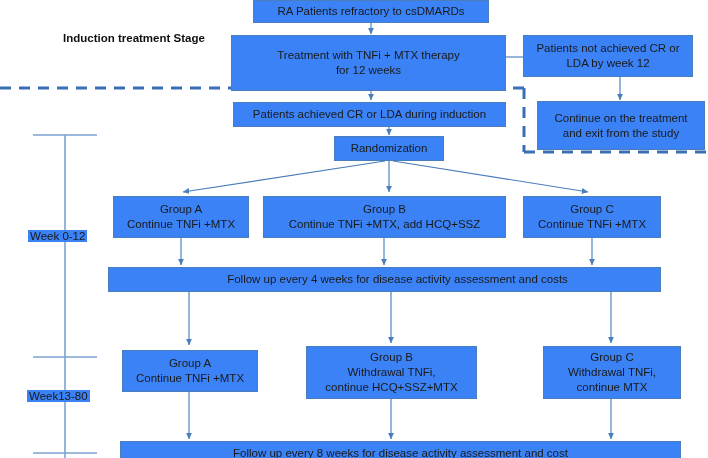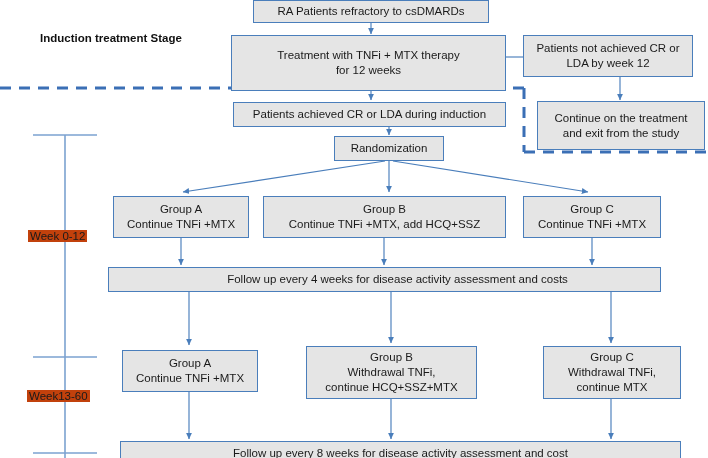--- a/index.html
+++ b/index.html
@@ -20,44 +20,45 @@
     left: 0;
     top: 0;
     width: 708px;
     height: 458px;
     pointer-events: none;
   }
   .box {
     position: absolute;
     box-sizing: border-box;
     border: 1px solid #4a7ebb;
-    background: #e5e5e5;
+    background: #3b82f6;
     color: #1a1a1a;
     font-size: 11.5px;
     line-height: 1.28;
     display: flex;
     align-items: center;
     justify-content: center;
     text-align: center;
     white-space: pre-line;
     padding: 0 3px;
   }
   .stage-label {
     position: absolute;
     font-size: 11.5px;
     font-weight: bold;
     color: #111111;
     white-space: nowrap;
+    margin-left: 23px;
   }
   .week-label {
     position: absolute;
     font-size: 11.5px;
     color: #1a1a1a;
     white-space: nowrap;
-    background: #c2410c;
+    background: #3b82f6;
     padding: 0 2px;
   }
 </style>
 </head>
 <body>
 
 <div id="canvas">
 
   <svg class="layer" viewBox="0 0 708 458">
     <defs>
@@ -104,21 +105,21 @@
       <line x1="65" y1="135" x2="65" y2="458"></line>
       <line x1="33" y1="135" x2="97" y2="135"></line>
       <line x1="33" y1="357" x2="97" y2="357"></line>
       <line x1="33" y1="453" x2="97" y2="453"></line>
     </g>
   </svg>
 
   <div class="stage-label" style="left:40px; top:32px;">Induction treatment Stage</div>
 
   <div class="week-label" style="left:28px; top:230px;">Week 0-12</div>
-  <div class="week-label" style="left:27px; top:390px;">Week13-60</div>
+  <div class="week-label" style="left:27px; top:390px;">Week13-80</div>
 
   <div class="box" style="left:253px; top:0px; width:236px; height:23px;">RA Patients refractory to csDMARDs</div>
 
   <div class="box" style="left:231px; top:35px; width:275px; height:56px;">Treatment with  TNFi + MTX therapy
 for 12 weeks</div>
 
   <div class="box" style="left:523px; top:35px; width:170px; height:42px;">Patients not achieved CR or
 LDA by week 12</div>
 
   <div class="box" style="left:537px; top:101px; width:168px; height:49px;">Continue on the treatment

